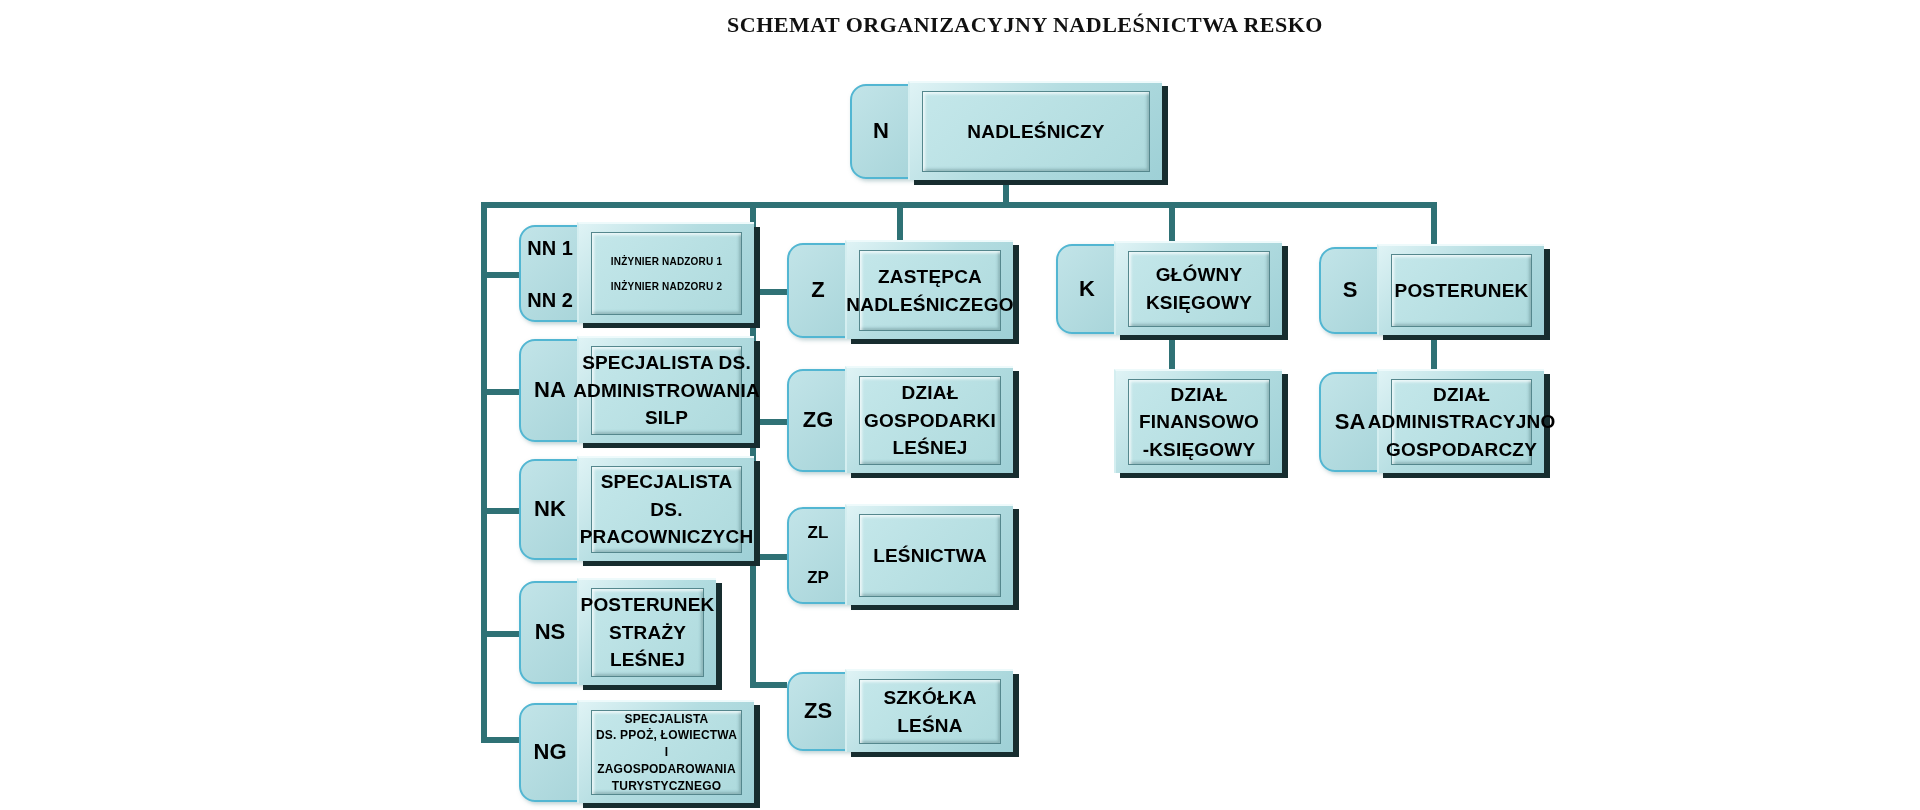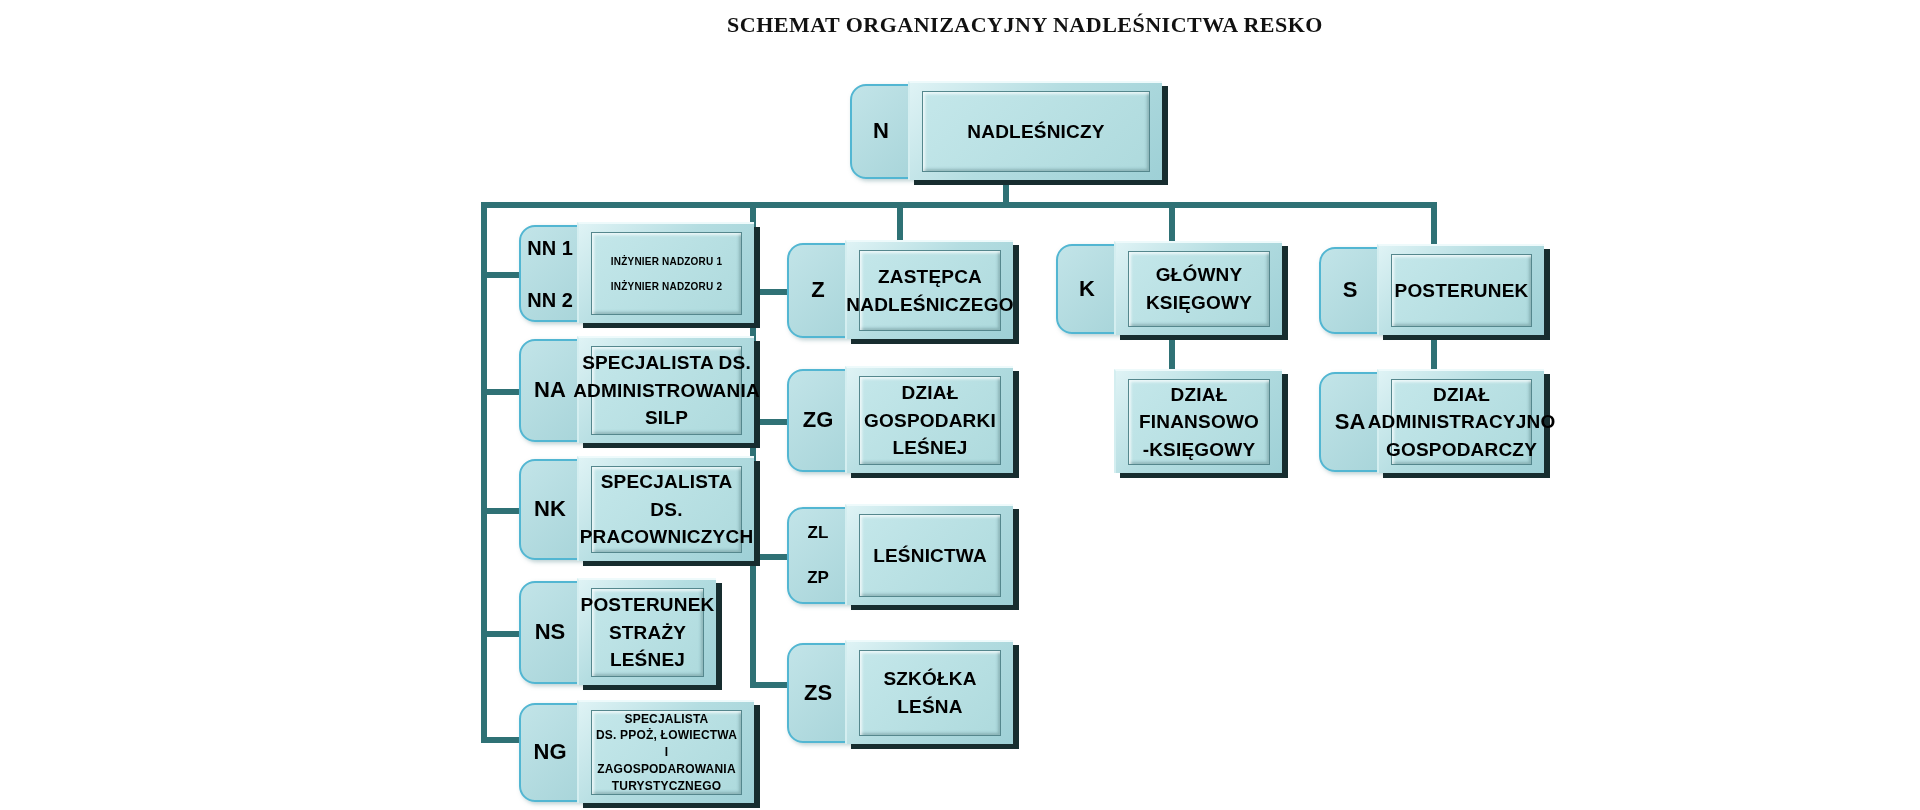--- a/index.html
+++ b/index.html
@@ -179,21 +179,21 @@
         <span class="code code-md">ZL
 ZP</span>
       </div>
     <div class="main">
         <div class="inner">
           <span class="label">LEŚNICTWA</span>
         </div>
       </div>
   </div>
 
-  <div class="node" style="left:787px;top:640px;width:232px;height:109px;">
+  <div class="node" style="left:787px;top:669px;width:232px;height:88px;">
     <div class="tab">
         <span class="code">ZS</span>
       </div>
     <div class="main">
         <div class="inner">
           <span class="label">SZKÓŁKA
 LEŚNA</span>
         </div>
       </div>
   </div>

